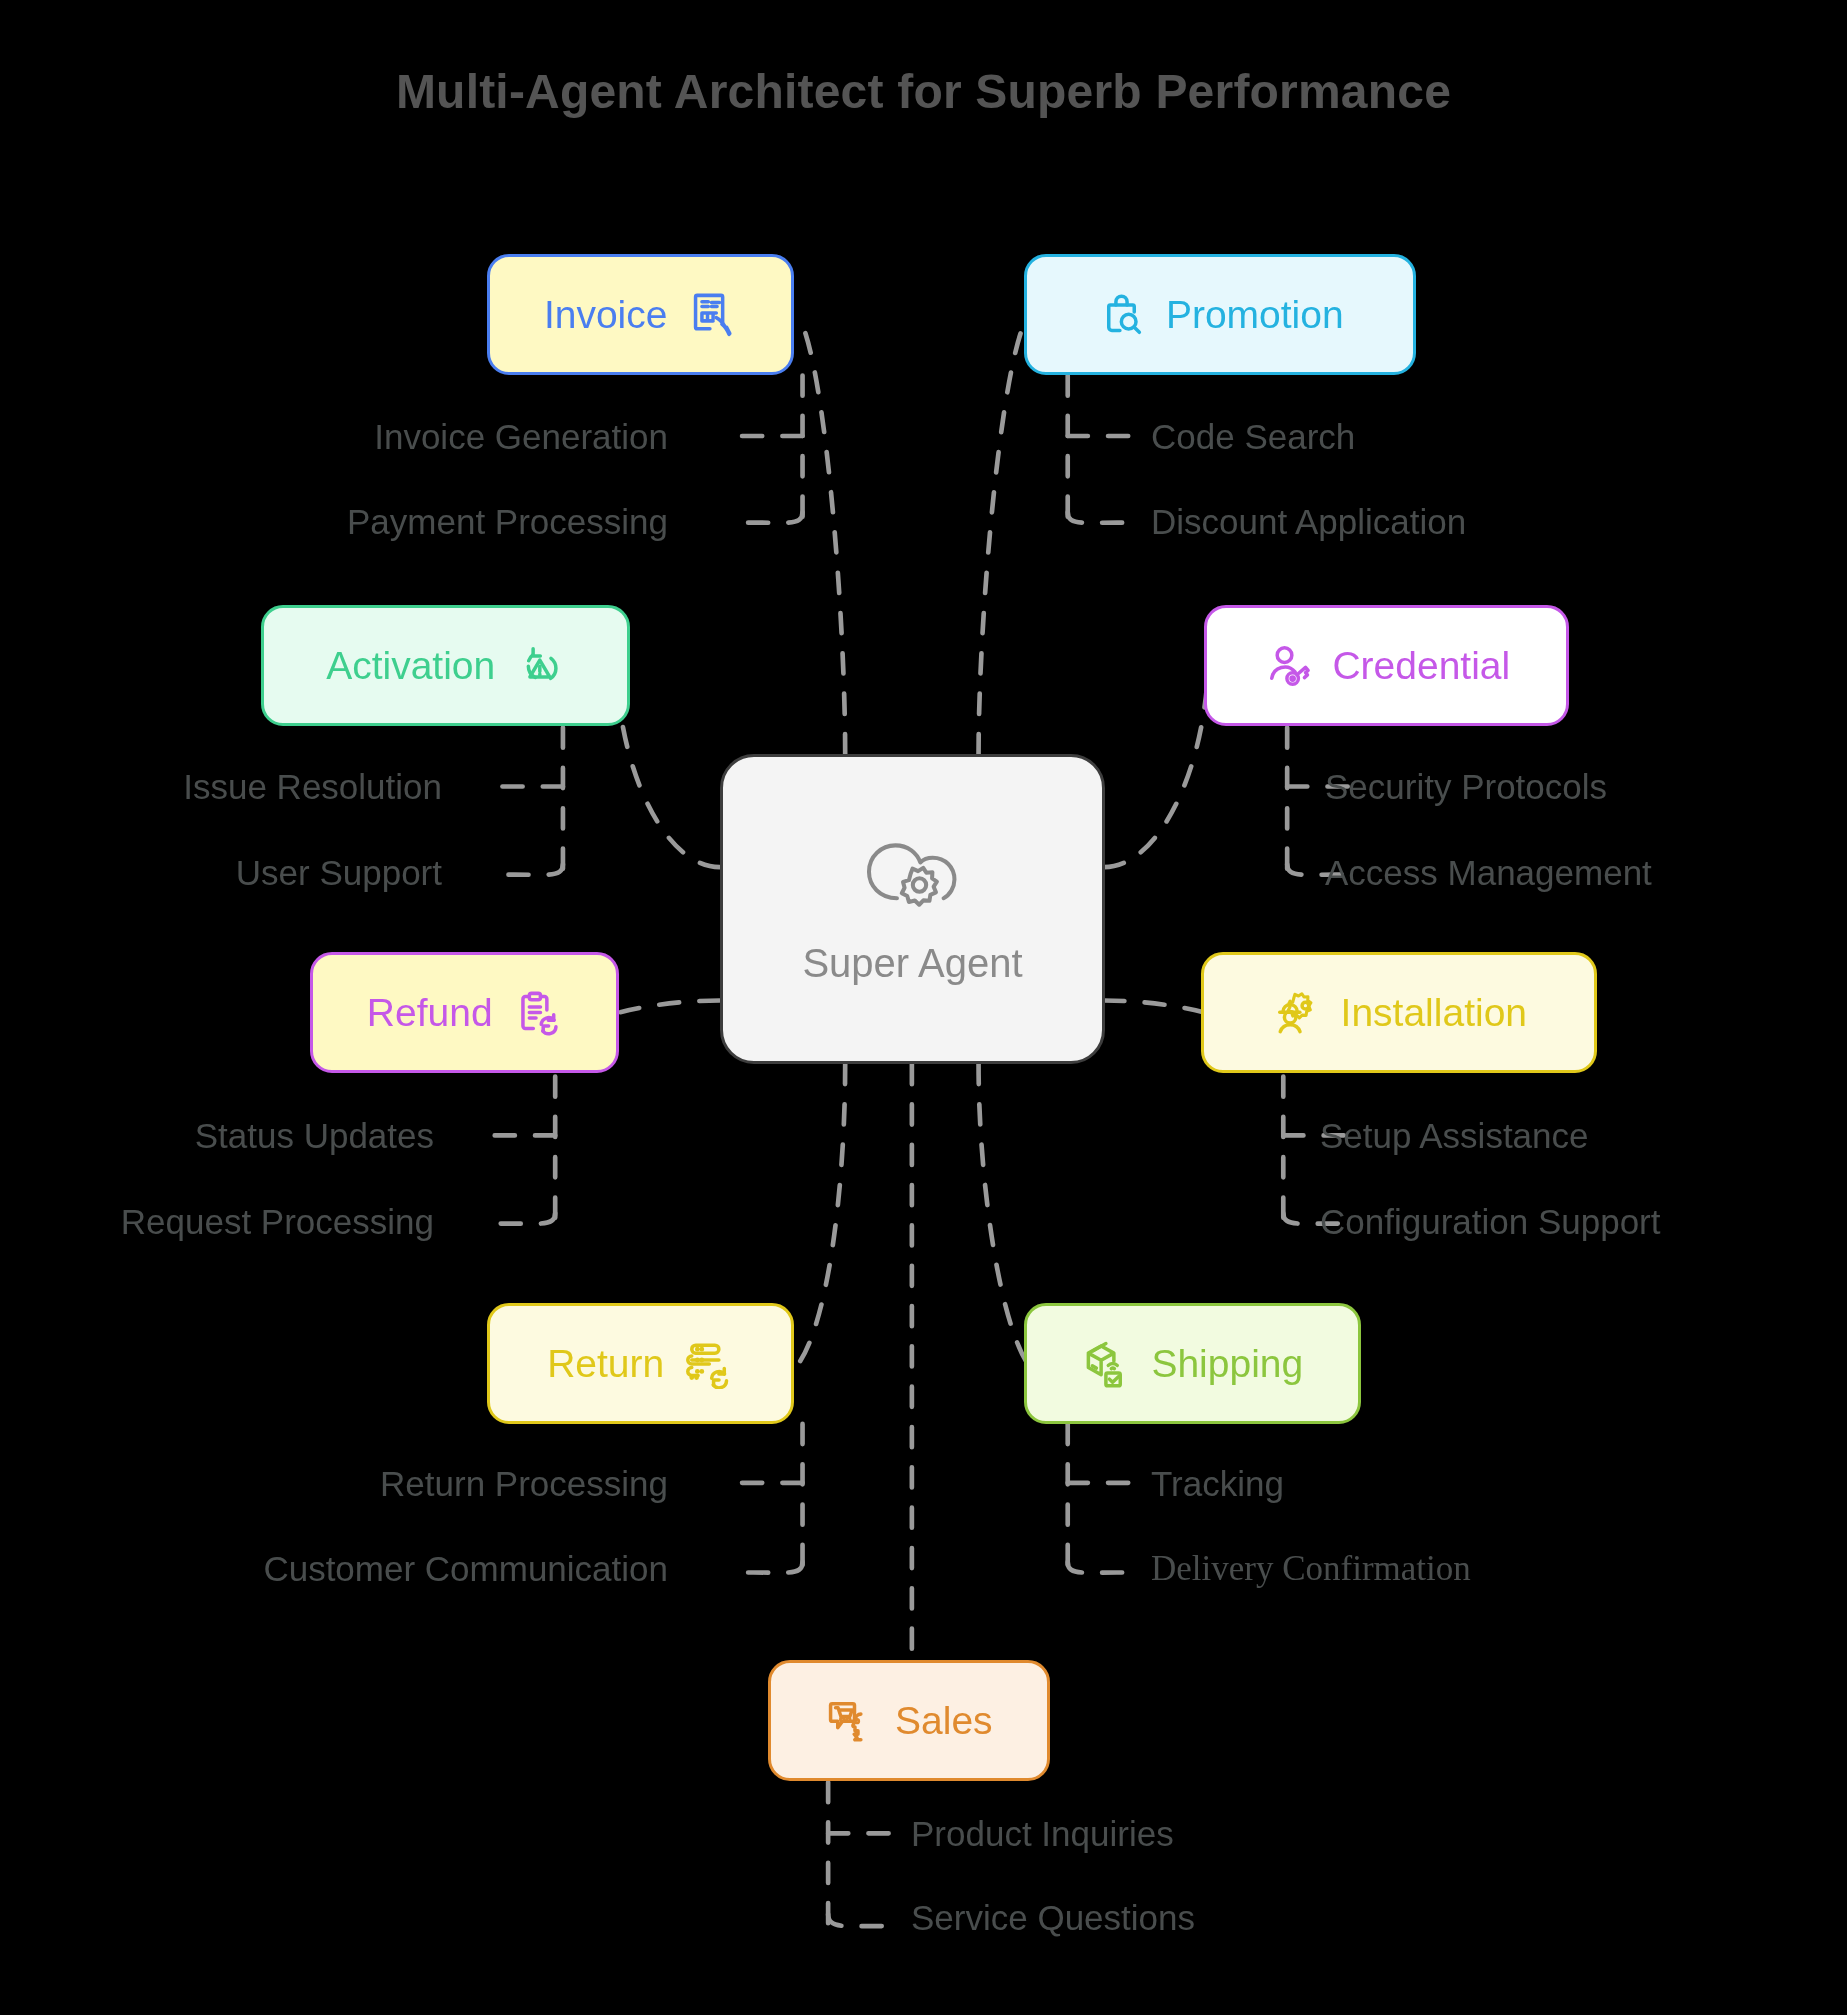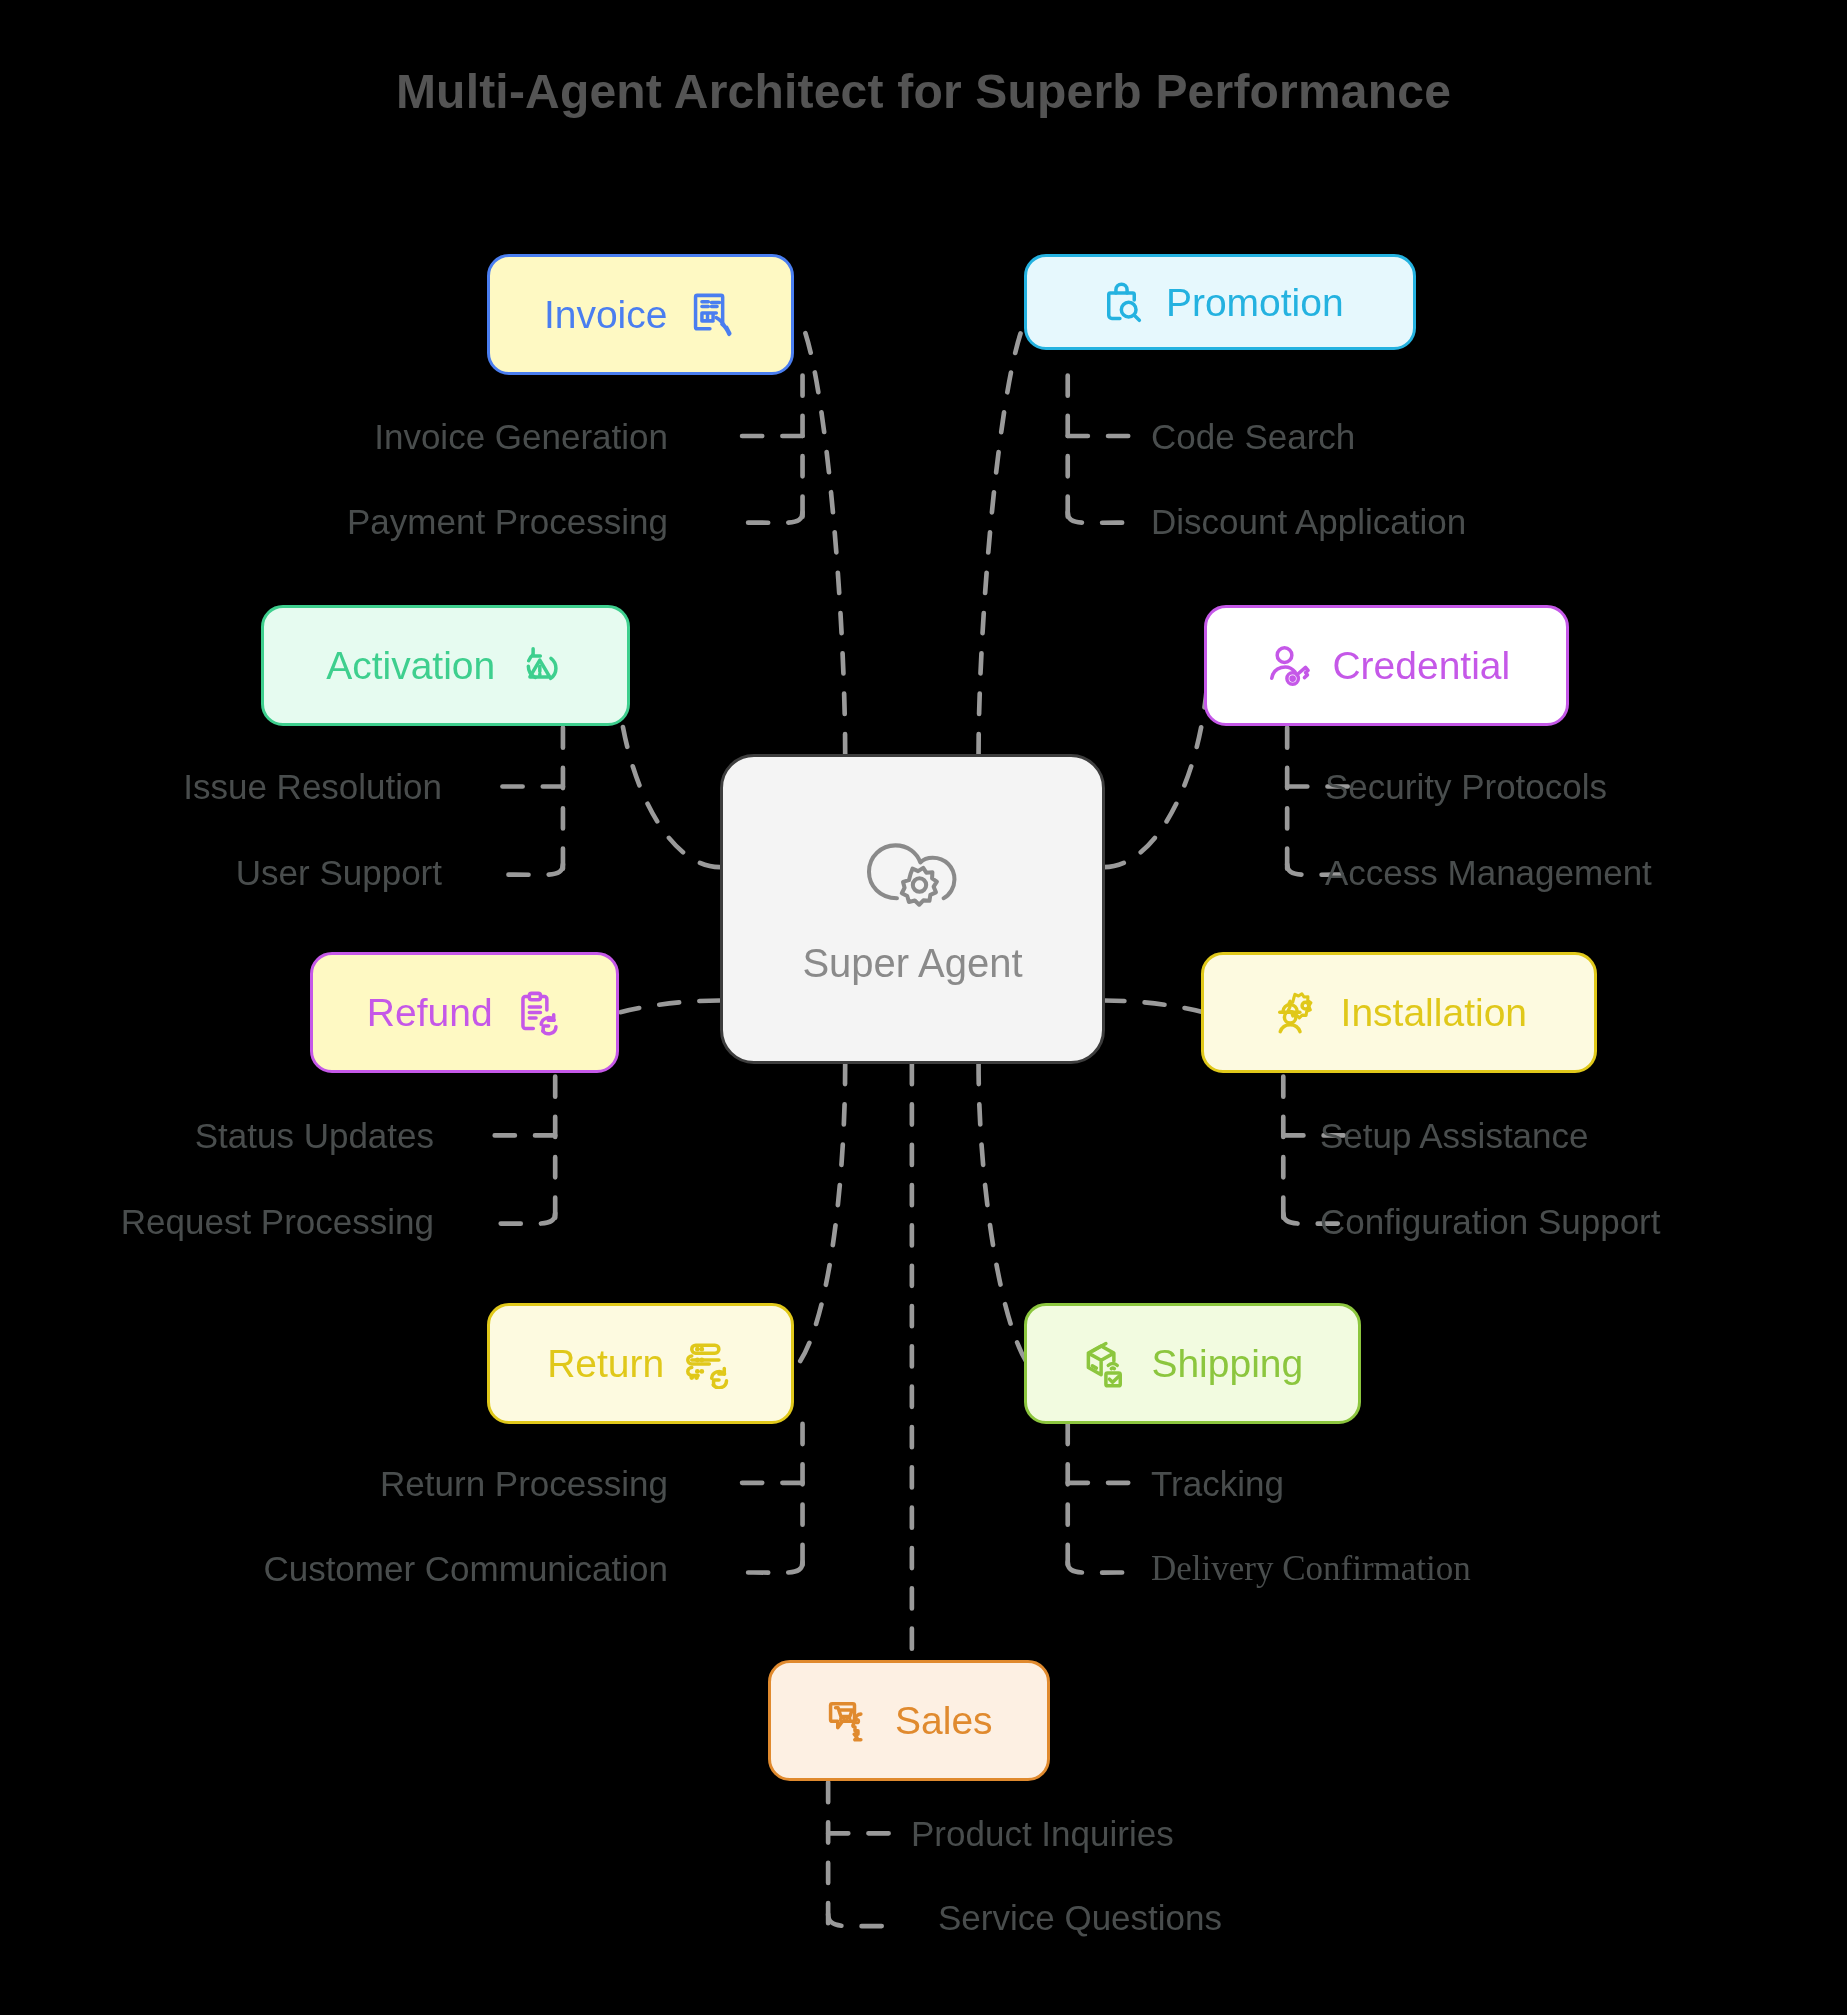--- a/index.html
+++ b/index.html
@@ -186,21 +186,21 @@
         <path d="M7 4 h15 a1 1 0 0 1 1 1 v16 M7 4 a1 1 0 0 0 -1 1 v19 a1 1 0 0 0 1 1 h8"></path>
         <path d="M10 8 h4 M10 11 h4 M16 8.5 h5 M16 11 h3.5"></path>
         <path d="M10 15 h9 M10 15 v5 M13.5 15 v5 M17 15 v4 M10 20 h7"></path>
         <path d="M19 18 c3 1.5 5 4.5 6.5 7.5 M22.5 22 c2 1.5 3.5 4 4.5 6.5 M25.5 24 l2 4"></path>
       </svg>
     </span>
   </div>
   <div class="sublabel r" style="right: 1179px; top: 419px; color: rgb(73, 77, 77);">Invoice Generation</div>
   <div class="sublabel r" style="right: 1179px; top: 504px; color: rgb(73, 77, 77);">Payment Processing</div>
 
-  <div class="node" style="left: 1024px; top: 254px; width: 392px; height: 96px; border-color: rgb(36, 178, 224); background: rgb(230, 248, 253);">
+  <div class="node" style="left: 1024px; top: 254px; width: 392px; height: 121px; border-color: rgb(36, 178, 224); background: rgb(230, 248, 253);">
     <span class="nicon">
       <svg viewBox="0 0 32 32" fill="none" stroke="#24b2e0" stroke-width="2.2" stroke-linecap="round" stroke-linejoin="round">
         <path d="M9 10 h14 a1 1 0 0 1 1 1 v3.5 M9 10 a1 1 0 0 0 -1 1 v13 a2 2 0 0 0 2 2 h5"></path>
         <path d="M12.5 10 V8 a3.5 3.5 0 0 1 7 0 v2"></path>
         <circle cx="20.5" cy="20.5" r="4.6"></circle>
         <path d="M24 24 l3.2 3.2"></path>
       </svg>
     </span>
     <span class="nlabel" style="color: rgb(36, 178, 224);">Promotion</span>
   </div>
@@ -311,16 +311,16 @@
         <path d="M6.6 8 h1.6 l1.8 5.5 h5.6 l1.4 -4.1 H9.2"></path>
         <circle cx="10.8" cy="15.3" r="0.9"></circle>
         <circle cx="14.6" cy="15.3" r="0.9"></circle>
         <path d="M22.5 12 a3.6 3.6 0 0 0 -3.5 3.6 c0 2.3 -1.5 2.4 -1.5 3.6 0 0.8 1.3 0.9 1.3 0.9 v2.3 h1.9 v2.2 h-2.4 l1.8 2.1 -1.4 1.4 h3.8"></path>
         <circle cx="20.1" cy="16.4" r="0.85"></circle>
       </svg>
     </span>
     <span class="nlabel" style="color: rgb(224, 138, 46);">Sales</span>
   </div>
   <div class="sublabel" style="left: 911px; top: 1816px; color: rgb(73, 77, 77);">Product Inquiries</div>
-  <div class="sublabel" style="left: 911px; top: 1900px; color: rgb(73, 77, 77); margin-left: 27px;">Service Questions</div>
+  <div class="sublabel" style="left: 911px; top: 1900px; color: rgb(73, 77, 77);">Service Questions</div>
 
 </div>
 
 
 </body></html>

